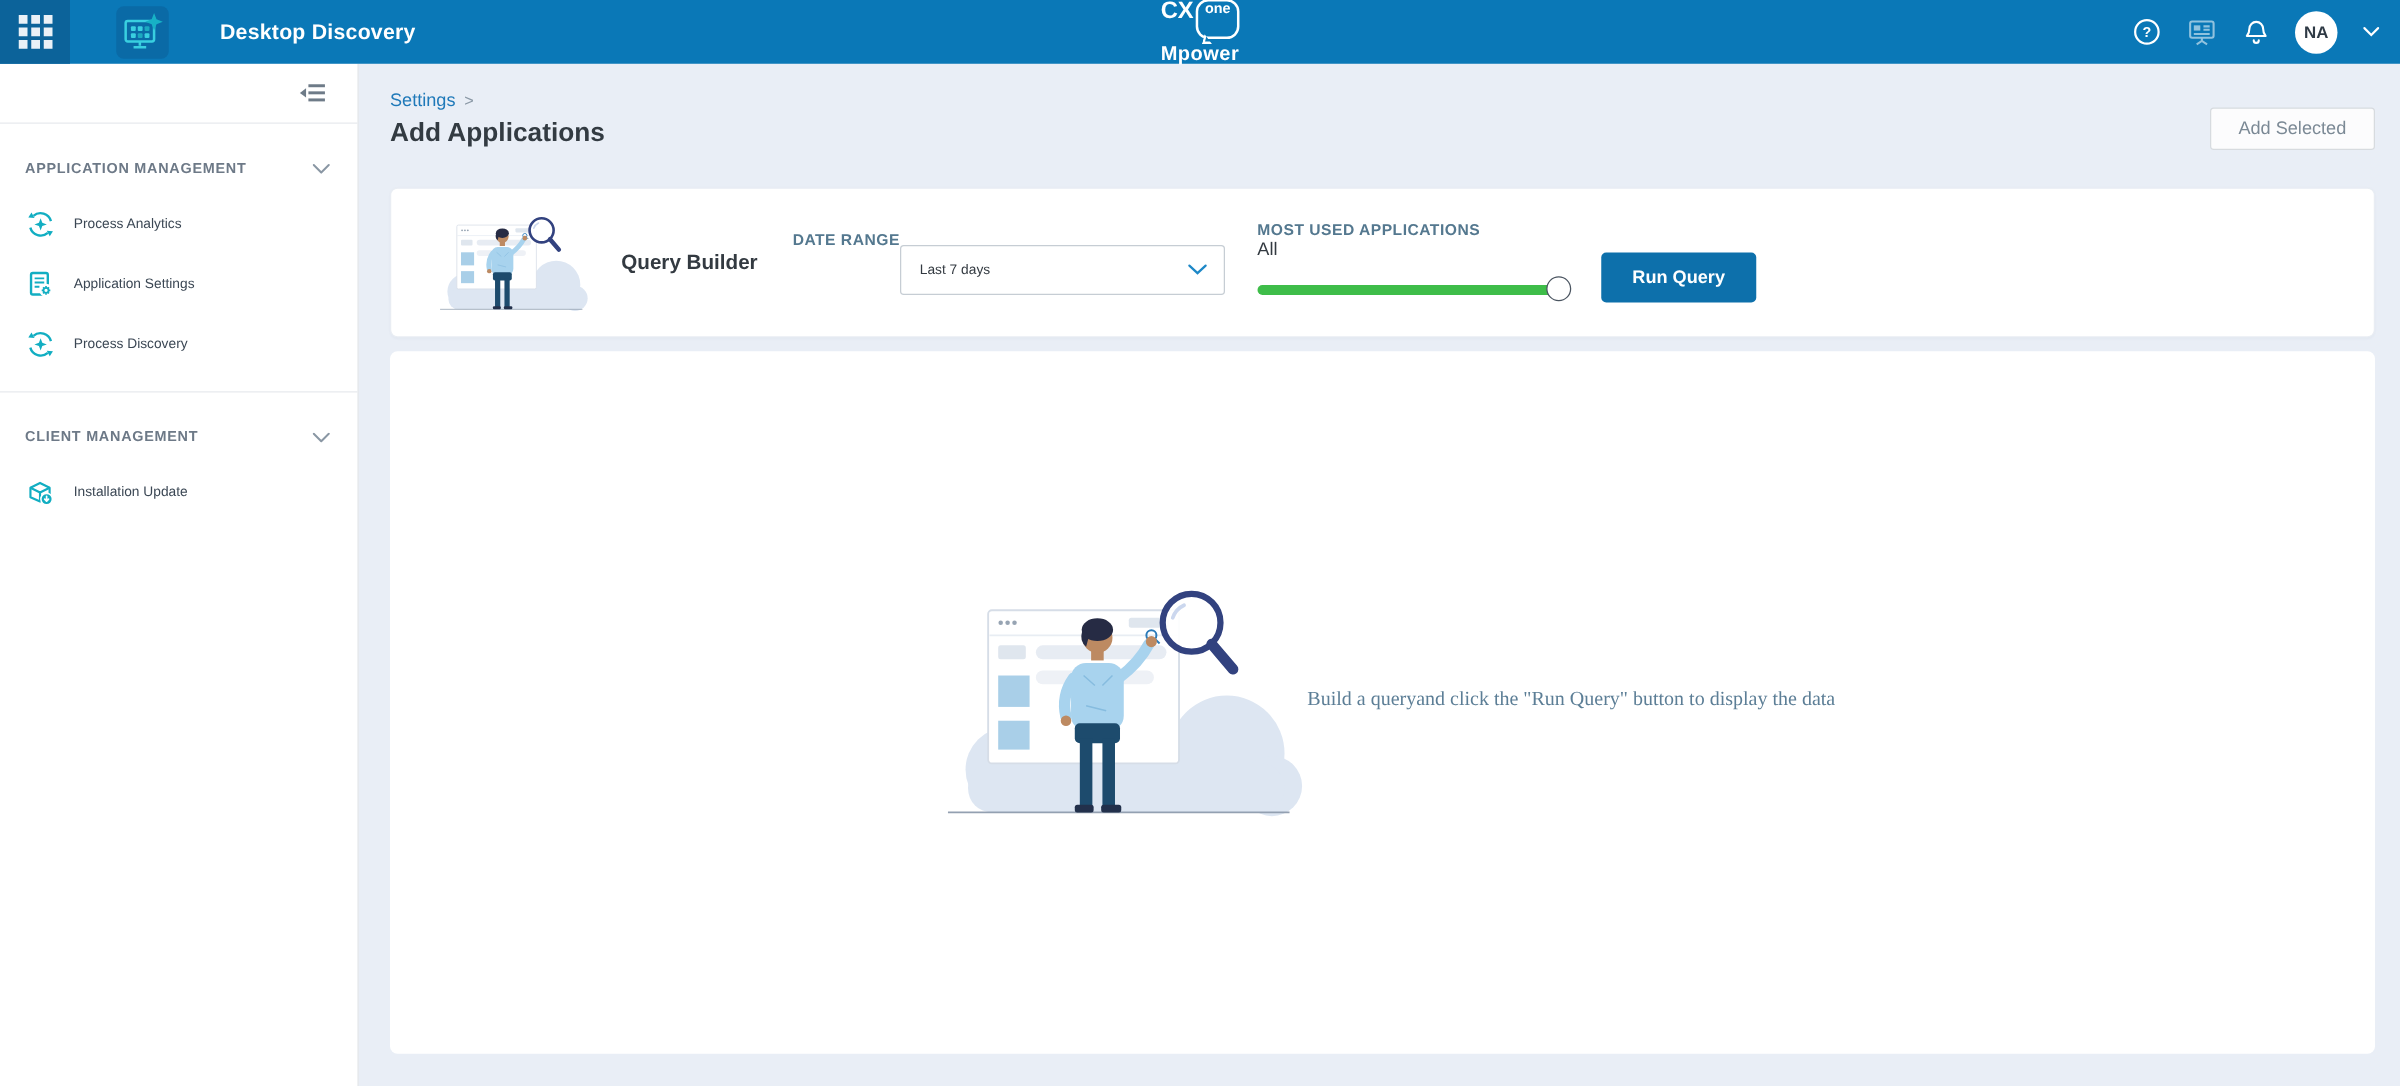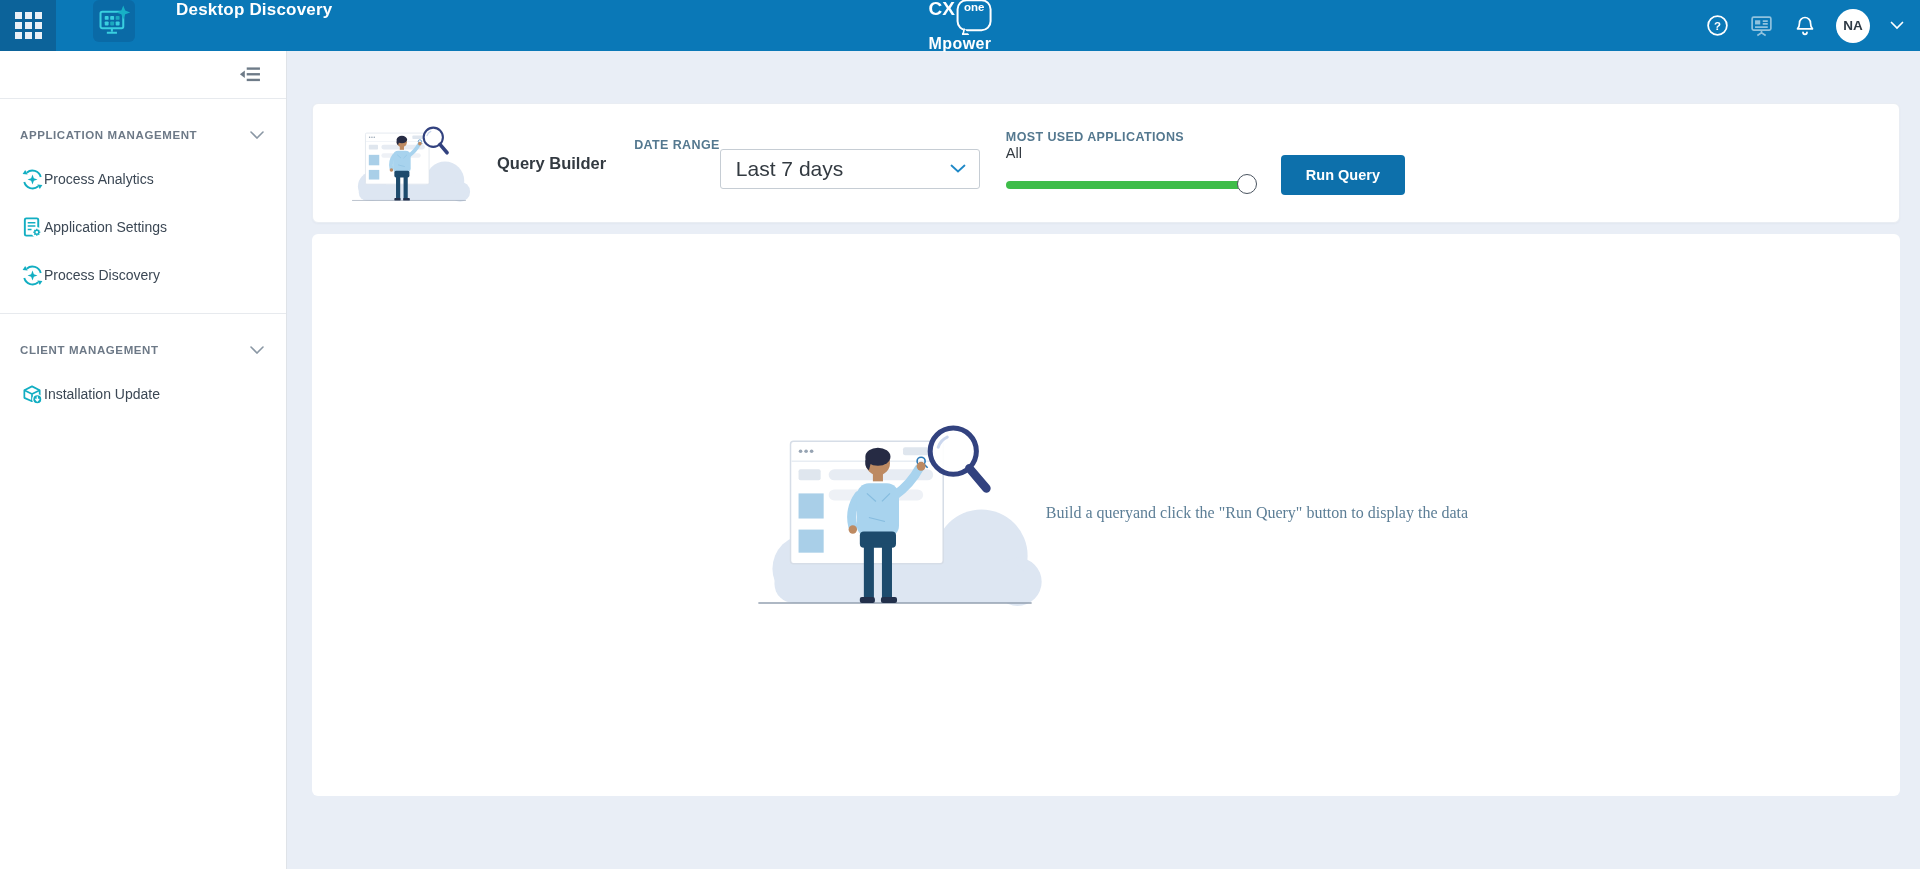--- a/index.html
+++ b/index.html
@@ -7,21 +7,21 @@
   body {
     width:1920px; height:869px; overflow:hidden;
     font-family:"Liberation Sans", sans-serif;
     background:#e9eef6; color:#3b4754;
   }
   
   .app-header {
     position:relative; height:51px; background:#0a78b7;
     display:flex; align-items:center;
   }
-  .header-left { display:flex; align-items:flex-start; height:100%;gap:28px; }
+  .header-left { display:flex; align-items:center; height:100%;gap:28px; }
   .app-launcher {
     width:56px; height:51px; background:#0c639a; border:none; cursor:pointer;
     display:flex; align-items:center; justify-content:center; padding:0;
   }
   .launcher-grid { display:grid; grid-template-columns:repeat(3,7px); grid-gap:3px; }
   .launcher-grid i { width:7px; height:7px; background:#eaf1f7; display:block; }
   .app-badge {
     width:42px; height:42px; margin-left:9px; border-radius:6px;
     background:#0a6aa6; display:flex; align-items:center; justify-content:center;
   }
@@ -56,22 +56,22 @@
     width:287px; flex-shrink:0; background:#fff; border-right:1px solid #dfe3e8;
   }
   .sidebar-top { height:47px; display:flex; align-items:center; justify-content:flex-end; padding-right:24px; }
   .divider { border:none; border-top:1px solid #e7eaee; margin:0; }
   .section-header {
     display:flex; align-items:center; justify-content:space-between;
     padding:0 22px 0 20px; height:40px; margin-top:16px;
     color:#6d7987; font-size:11.5px; font-weight:bold; letter-spacing:.6px; cursor:pointer;
   }
   .sidebar-item {
-    display:flex; align-items:center; padding:0 20px; height:48px;
-    font-size:14px; color:#3b4754; cursor:pointer;
+    display:flex; align-items:center; gap:15px; padding:0 20px; height:48px;
+    font-size:11px; color:#3b4754; cursor:pointer;
   }
   .sidebar-item .item-icon { display:flex; width:24px; justify-content:center; }
   .sidebar-group { padding-bottom:14px; }
   
   .main { flex:1; padding:22px 20px 0 25px; }
   .page-head { display:flex; justify-content:space-between; align-items:flex-start; }
   .breadcrumb-row { font-size:14.5px; }
   .breadcrumb-link { color:#1f79b9; cursor:pointer; text-decoration:none; }
   .breadcrumb-sep { color:#8a98a5; margin-left:7px; font-size:13px; }
   .page-title { font-size:21px; font-weight:bold; color:#333b42; margin-top:6px; }
@@ -85,21 +85,21 @@
     height:120px; display:flex; align-items:center; padding-left:32px;
     box-shadow:0 1px 2px rgba(50,70,90,.04);
   }
   .query-illus { width:128px; height:90px; flex-shrink:0; }
   .qb-title { font-size:16.5px; font-weight:bold; color:#333a41; margin:0 28px 0 24px; white-space:nowrap; }
   .field-group { display:flex; flex-direction:row; }
   .field-label { font-size:12.5px; font-weight:bold; color:#54788f; letter-spacing:.4px; }
   .select-box {
     margin-top:11px; width:260px; height:40px; border:1px solid #c6cdd4; border-radius:3px;
     display:flex; align-items:center; justify-content:space-between;
-    padding:0 13px 0 15px; font-size:21px; color:#333a41; background:#fff; cursor:pointer;
+    padding:0 13px 0 15px; font-size:11px; color:#333a41; background:#fff; cursor:pointer;
   }
   .slider-group { margin-left:26px; width:247px; }
   .slider-head { display:flex; justify-content:space-between; align-items:flex-start;flex-direction:column; }
   .slider-value { font-size:14.5px; color:#333a41; margin-top:1px; margin-right:16px; }
   .slider { position:relative; height:22px; margin-top:13px; cursor:pointer; }
   .slider-track { position:absolute; left:0; right:0; top:7px; height:8px; border-radius:4px; background:#3ebd49; }
   .slider-thumb {
     position:absolute; right:-4px; top:0; width:20px; height:20px;
     background:#fff; border:1.5px solid #4a5460; border-radius:50%; cursor:grab;
   }
@@ -329,20 +329,29 @@
             <path d="M17 14.6 V 18.4 M15.4 17 L17 18.7 L18.6 17" stroke="#ffffff" stroke-width="1.4" stroke-linecap="round"></path>
           </svg>
         </span>
         <span>Installation Update</span>
       </div>
 
     </div>
   </aside>
 
   <main class="main">
+    <div class="page-head">
+      <div>
+        <div class="breadcrumb-row">
+          <a class="breadcrumb-link">Settings</a><span class="breadcrumb-sep">&gt;</span>
+        </div>
+        <div class="page-title">Add Applications</div>
+      </div>
+      <button class="add-selected">Add Selected</button>
+    </div>
 
     <section class="query-card">
       <svg class="query-illus">
           <use href="#query-illustration"></use>
         </svg>
       <h2 class="qb-title">Query Builder</h2>
 
       <div class="field-group">
         <span class="field-label">DATE RANGE</span>
         <div class="select-box">

